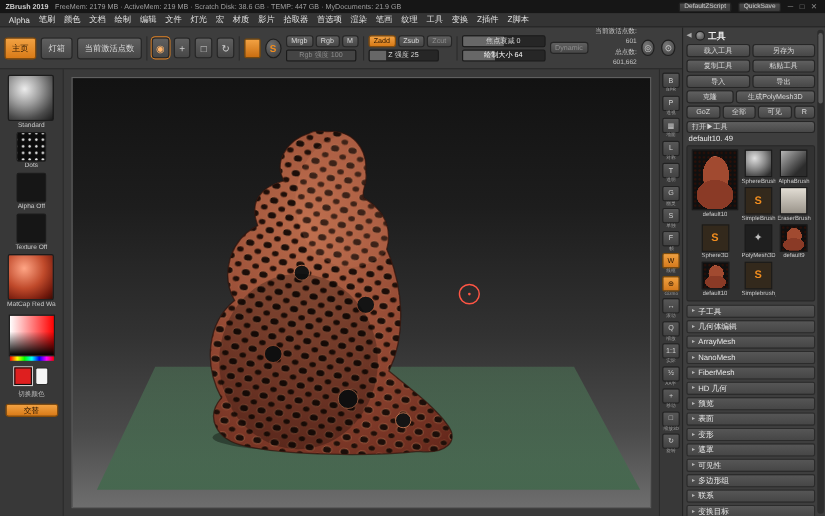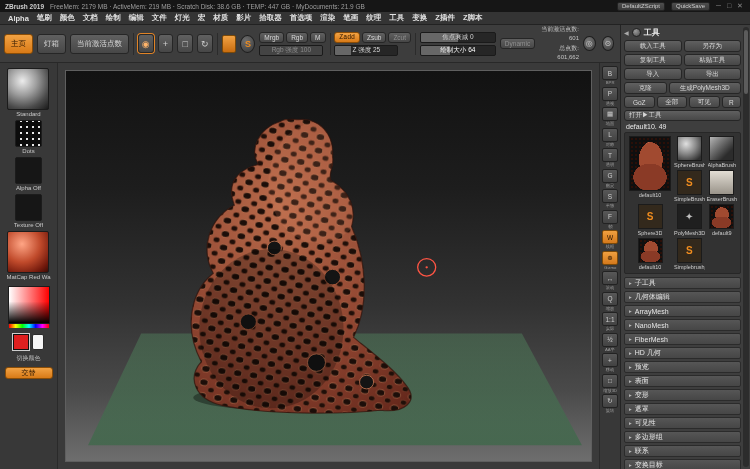--- a/index.html
+++ b/index.html
@@ -9,30 +9,30 @@
 
   
   .titlebar { flex:0 0 12px; background:#161616; display:flex; align-items:center; gap:6px; padding:0 5px; font-size:6.5px; color:#9f9f9f; }
   .titlebar .app { color:#cfcfcf; font-weight:bold; }
   .titlebar .spacer { flex:1; }
   .tb-btn { background:linear-gradient(#4e4e4e,#3a3a3a); border:1px solid #222; border-radius:2px; padding:0 4px; height:9px; display:flex; align-items:center; font-size:6px; color:#ccc; }
   .winctl { color:#8a8a8a; font-size:7px; letter-spacing:2px; }
 
   
   .menubar { flex:0 0 13px; background:#343434; border-bottom:1px solid #222; display:flex; align-items:center; gap:8px; padding:0 8px; font-size:7.5px; color:#e0e0e0; }
-  .menu-item { cursor:default; white-space:nowrap;font-weight:bold; }
+  .menu-item { cursor:default; white-space:nowrap; }
 
   
   .content { flex:1; display:flex; min-height:0; }
   .main-col { flex:1; display:flex; flex-direction:column; min-width:0; }
 
   
   .topshelf { flex:0 0 30px; background:#3d3d3d; border-bottom:1px solid #282828; display:flex; align-items:center; gap:4px; padding:0 4px; }
   .btn { background:linear-gradient(#606060,#474747); border:1px solid #262626; border-radius:3px; color:#d8d8d8; font-size:7px; display:flex; align-items:center; justify-content:center; white-space:nowrap; }
-  .btn.orange { background:linear-gradient(#f2a243,#d87a17); color:#2b1600; border-color:#8a4d07;font-family:Liberation Mono, monospace; }
+  .btn.orange { background:linear-gradient(#f2a243,#d87a17); color:#2b1600; border-color:#8a4d07; }
   .btn.dim { color:#8f8f8f; }
   .tsb { height:20px; padding:0 6px; font-size:7.5px; }
   .icon-btn { width:19px; height:19px; font-size:9px; color:#cfcfcf; }
   .icon-btn.active { box-shadow:0 0 0 1px #e08326; color:#ffb46a; }
   .sq-orange { width:18px; height:18px; border-radius:2px; background:linear-gradient(#f2a243,#c96d10); border:1px solid #7d4a08; }
   .s-circle { width:18px; height:18px; border-radius:50%; background:radial-gradient(circle at 35% 30%,#6e6e6e,#383838); border:1px solid #1e1e1e; color:#f08c1e; font-size:9px; font-weight:bold; display:flex; align-items:center; justify-content:center; }
   .vdiv { width:1px; height:22px; background:#2b2b2b; }
   .grp { display:flex; flex-direction:column; gap:2px; justify-content:center; }
   .grp .row { display:flex; gap:2px; }
   .mini { height:11px; padding:0 4px; font-size:6.5px; }

